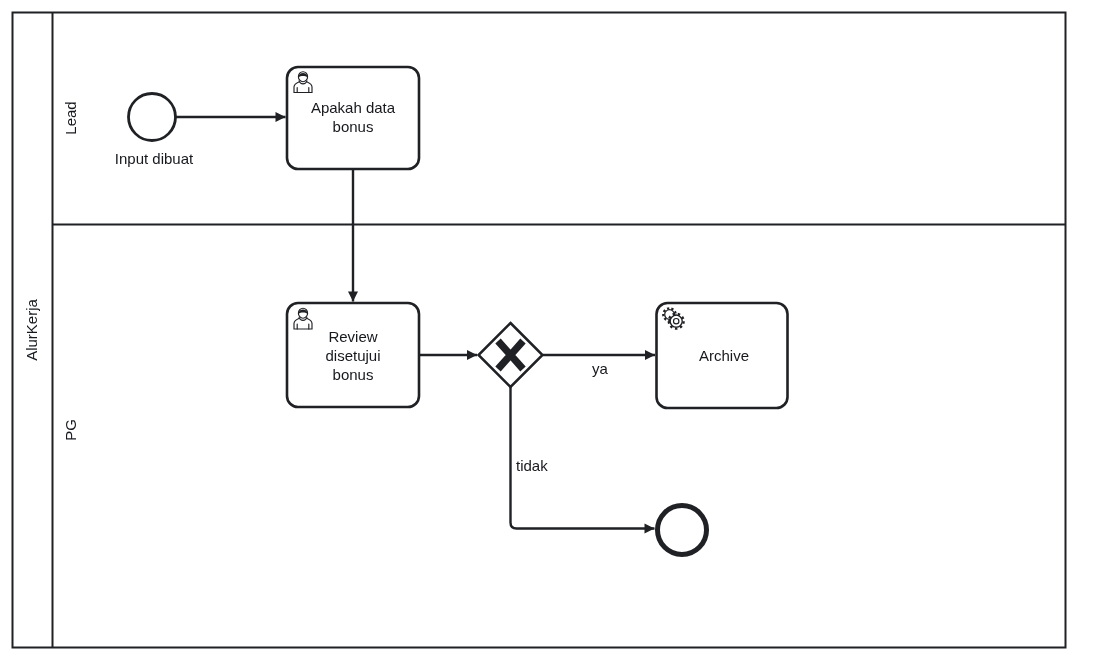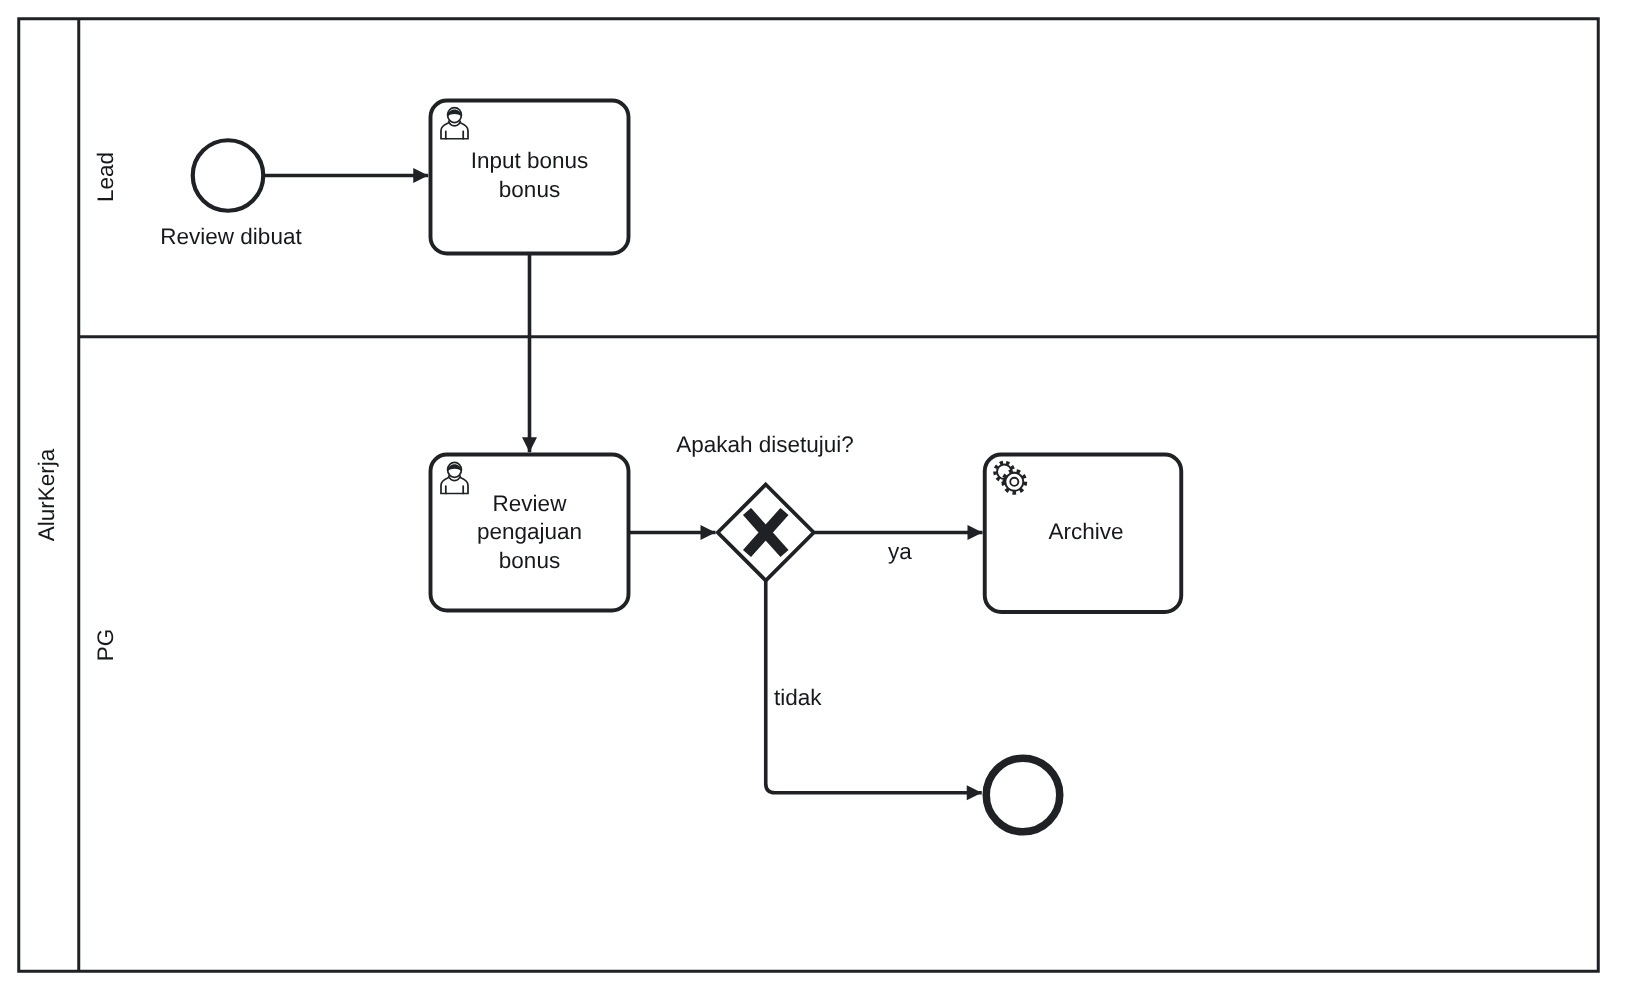--- a/index.html
+++ b/index.html
@@ -98,25 +98,24 @@
     <path d="M 510.5 323 L 542.5 355 L 510.5 387 L 478.5 355 Z" class="shape" stroke-width="2.5"></path>
     <path d="M 498 341 L 523 369 M 523 341 L 498 369" stroke="currentColor" stroke-width="7.2" fill="none"></path>
 
     <circle cx="682" cy="530" r="24.5" class="shape" stroke-width="5"></circle>
   </svg>
 
   <div class="vlbl" style="left:32px; top:330px;">AlurKerja</div>
   <div class="vlbl" style="left:71px; top:118px;">Lead</div>
   <div class="vlbl" style="left:71px; top:430px;">PG</div>
 
-  <div class="lbl" style="left:154px; top:158px; width:140px;">Review dibuat</div>
-  <div class="lbl" style="left:353px; top:117px; width:120px;">Input bonus
+  <div class="lbl" style="left:154px; top:158px; width:140px;">Input dibuat</div>
+  <div class="lbl" style="left:353px; top:117px; width:120px;">Apakah data
 bonus</div>
   <div class="lbl" style="left:353px; top:355px; width:120px;">Review
-pengajuan
+disetujui
 bonus</div>
-  <div class="lbl" style="left:510px; top:297px; width:160px;">Apakah disetujui?</div>
   <div class="lbl" style="left:724px; top:355px; width:120px;">Archive</div>
 
   <div class="lbl" style="left:600px; top:340px;margin-top:28px;">ya</div>
   <div class="lbl-left" style="left:516px; top:456px;">tidak</div>
 
 </div>
 
 </body></html>

